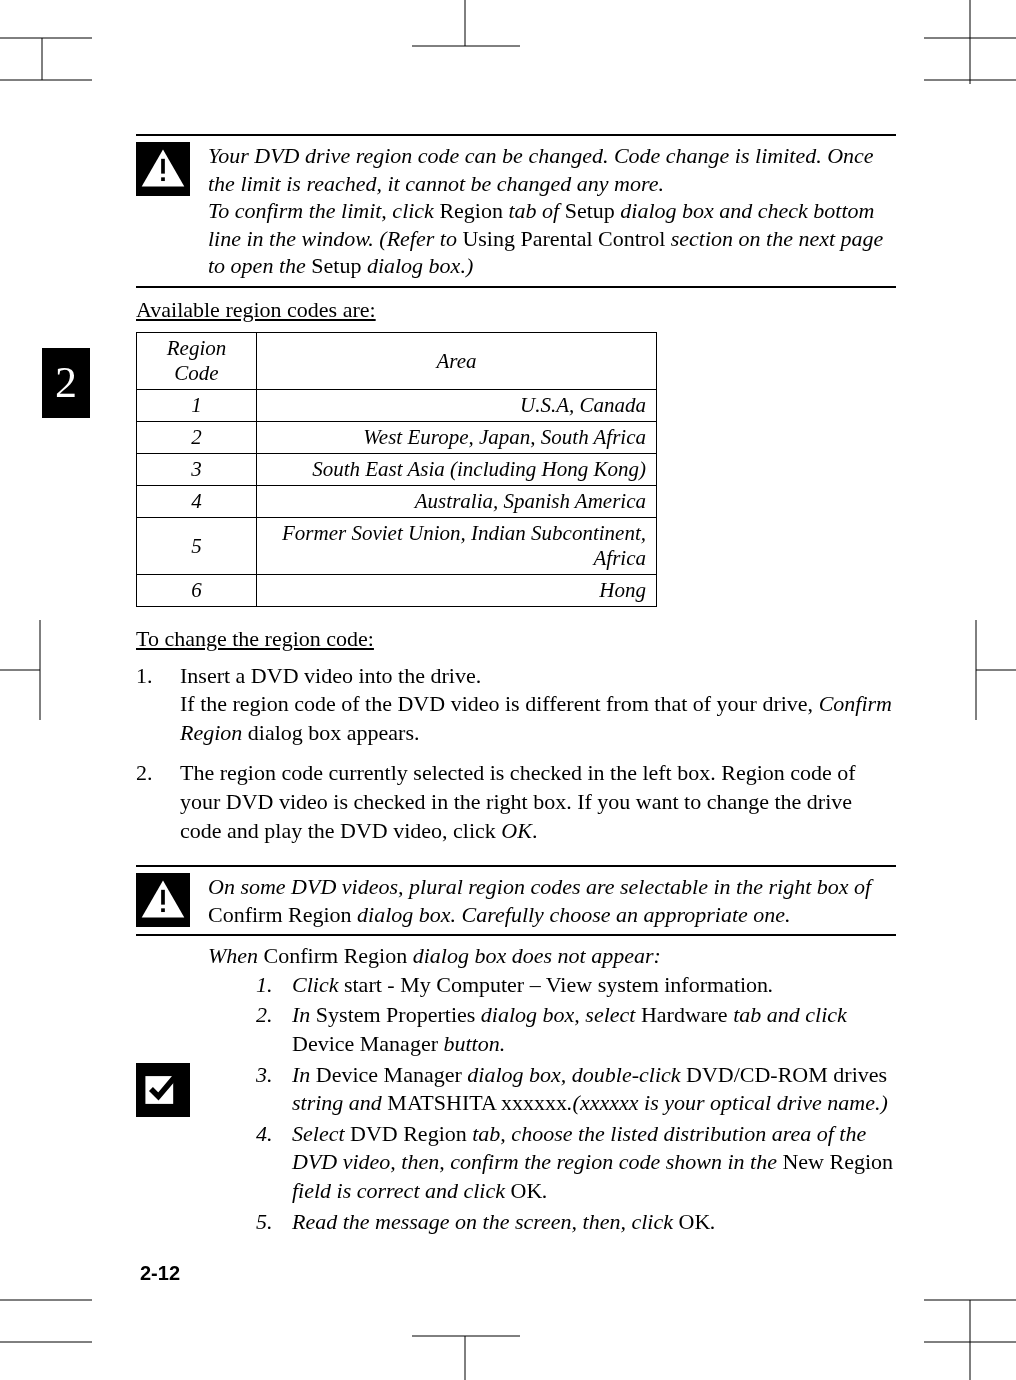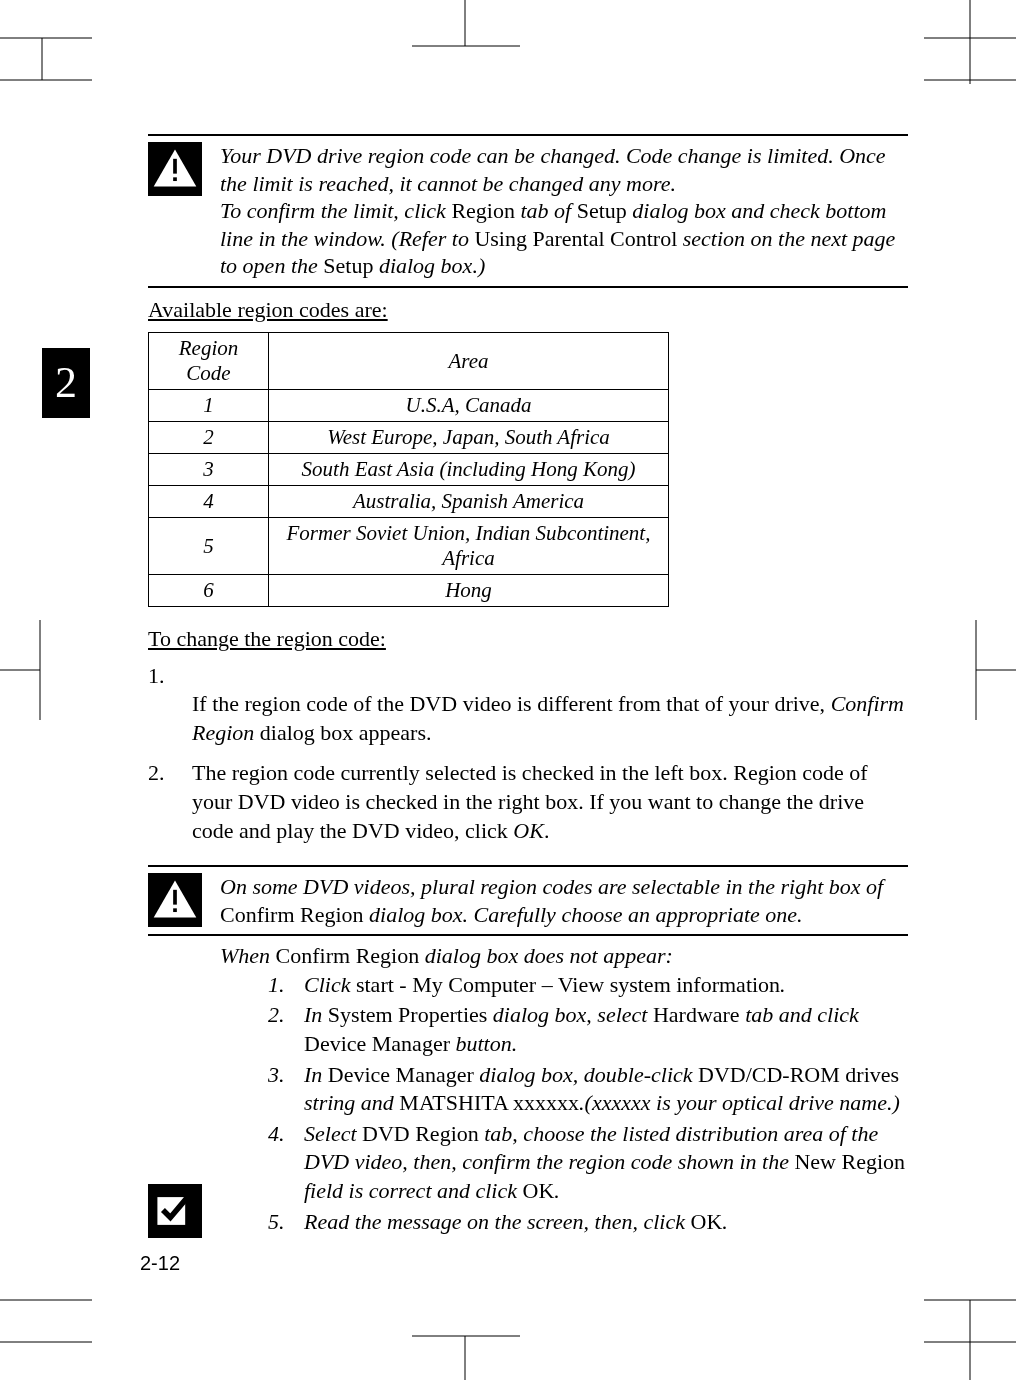--- a/index.html
+++ b/index.html
@@ -22,21 +22,21 @@
     height: 70px;
     background: #000;
     color: #fff;
     font-size: 44px;
     text-align: center;
     line-height: 70px;
   }
 
   .page-content {
     position: absolute;
-    left: 148px;
+    left: 136px;
     top: 130px;
     width: 760px;
   }
 
   .note-block { display: flex; gap: 18px; margin-bottom: 6px; }
   .icon-box {
     flex: 0 0 54px;
     height: 54px;
     border: 2px solid #000;
     background: #000;
@@ -52,44 +52,44 @@
   table.region {
     border-collapse: collapse;
     margin-top: 4px;
     margin-bottom: 18px;
     font-style: italic;
   }
   table.region th, table.region td {
     border: 1px solid #000;
     padding: 3px 10px;
     font-size: 21px;
-    text-align: center;
+    text-align: right;
     vertical-align: middle;
   }
   table.region th { font-weight: normal; text-align: center; }
   table.region td.code { text-align: center; width: 120px; }
   table.region td.area { width: 400px; }
 
   ol.steps { list-style: none; padding: 0; margin: 6px 0 20px 0; }
   ol.steps > li { display: flex; gap: 16px; margin-bottom: 12px; line-height: 1.3; }
   ol.steps > li .num { flex: 0 0 28px; }
   ol.steps > li .body { flex: 1; }
   .sub-list { list-style: none; padding: 0; margin-left: 48px; }
   .sub-list li { display: flex; gap: 14px; font-style: italic; line-height: 1.3; margin-bottom: 2px; }
   .sub-list li .snum { flex: 0 0 22px; }
   .sub-list li .sbody { flex: 1; }
   .sub-list .roman { font-style: normal; }
 
   .page-num {
     position: absolute;
     left: 140px;
-    bottom: 105px;
+    bottom: 95px;
     font-family: Arial, Helvetica, sans-serif;
     font-size: 20px;
-    font-weight: normal;
+    font-weight: bold;
     margin-top: 20px;
   }
 
   
   .mark { position: absolute; }
   .mark line { stroke: #000; stroke-width: 1; }
 </style>
 </head>
 <body>
 
@@ -173,21 +173,21 @@
         </tr>
   </tbody>
     </table>
 
   <div class="paragraph">To change the region code:</div>
 
   <ol class="steps">
     <li>
       <span class="num">1.</span>
       <span class="body">
-        <br>
+        <span>Insert a DVD video into the drive.</span><br>
         <span>If the region code of the DVD video is different from that of your drive, </span><i>Confirm Region</i><span> dialog box appears.</span>
       </span>
     </li>
     <li>
       <span class="num">2.</span>
       <span class="body">
         <span>The region code currently selected is checked in the left box. Region code of your DVD video is checked in the right box. If you want to change the drive code and play the DVD video, click </span><i>OK</i><span>.</span>
       </span>
     </li>
   </ol>
@@ -199,21 +199,21 @@
           <polygon points="27,6 50,46 4,46" fill="#fff"></polygon>
           <rect x="25" y="16" width="4" height="16" fill="#000"></rect>
           <rect x="25" y="36" width="4" height="4" fill="#000"></rect>
         </svg>
     </div>
     <div class="note-text">
       <span>On some DVD videos, plural region codes are selectable in the right box of </span><span class="roman">Confirm Region</span><span> dialog box. Carefully choose an appropriate one.</span>
     </div>
   </div>
   <hr class="hr">
-  <div class="note-block" style="align-items:flex-end;">
+  <div class="note-block" style="align-items:center;">
     <div class="icon-box">
       <svg viewBox="0 0 54 54">
           <rect x="8" y="12" width="30" height="30" fill="#fff"></rect>
           <polyline points="14,26 22,34 44,8" fill="none" stroke="#000" stroke-width="6"></polyline>
         </svg>
     </div>
     <div style="flex:1;">
       <div class="intro" style="font-style:italic; line-height:1.3;">
         <span>When </span><span class="roman" style="font-style:normal;">Confirm Region</span><span> dialog box does not appear:</span>
       </div>

